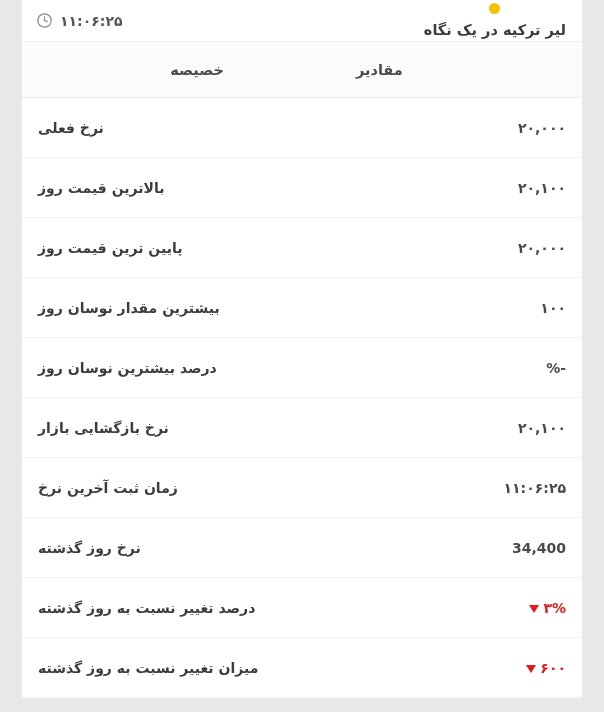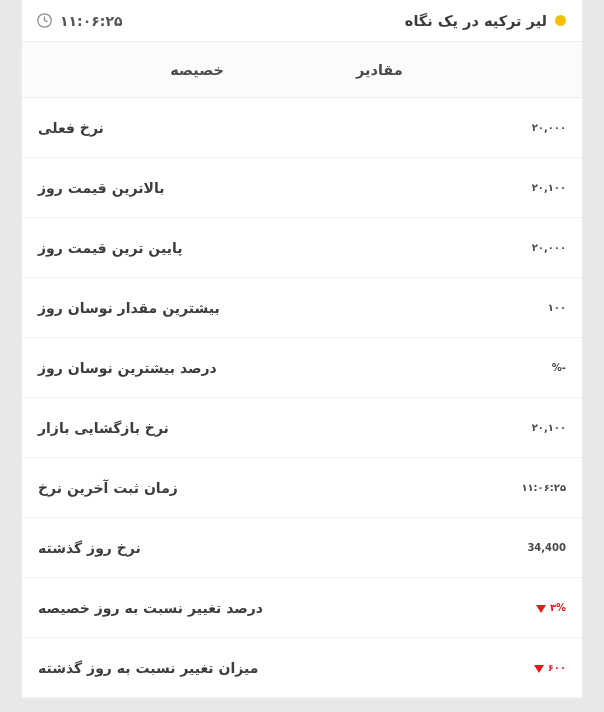--- a/index.html
+++ b/index.html
@@ -32,20 +32,21 @@
     padding: 0 16px 0 14px;
     border-bottom: 1px solid #ededed;
     background: #ffffff;
     box-sizing: border-box;
   }
   .header-right {
     display: flex;
     align-items: center;
     gap: 8px;
     direction: rtl;
+    flex-direction: column;
   }
   .dot-icon {
     width: 11px;
     height: 11px;
     border-radius: 50%;
     background: #f2c200;
     display: inline-block;
     flex: 0 0 auto;
   }
   .header-title {
@@ -117,21 +118,21 @@
     white-space: nowrap;
   }
   .row .value {
     width: 210px;
     text-align: left;
     direction: rtl;
     display: flex;
     align-items: center;
     justify-content: flex-start;
     gap: 4px;
-    font-size: 10px;
+    font-size: 14px;
     color: #4a4a4a;
     font-weight: bold;
   }
   .value .num {
     direction: rtl;
     unicode-bidi: embed;
   }
   .value.neg .num { color: #e01b1b; }
   .arrow-down {
     display: inline-block;
@@ -217,21 +218,21 @@
           <div class="value">
             <span class="num">34,400</span>
           </div>
           <div class="label">نرخ روز گذشته</div>
         </div>
         <div class="row">
           <div class="value neg">
             <span class="num">۳%</span>
             <span class="arrow-down"></span>
           </div>
-          <div class="label">درصد تغییر نسبت به روز خصیصه</div>
+          <div class="label">درصد تغییر نسبت به روز گذشته</div>
         </div>
         <div class="row">
           <div class="value neg">
             <span class="num">۶۰۰</span>
             <span class="arrow-down"></span>
           </div>
           <div class="label">میزان تغییر نسبت به روز گذشته</div>
         </div>
       </div>
 

